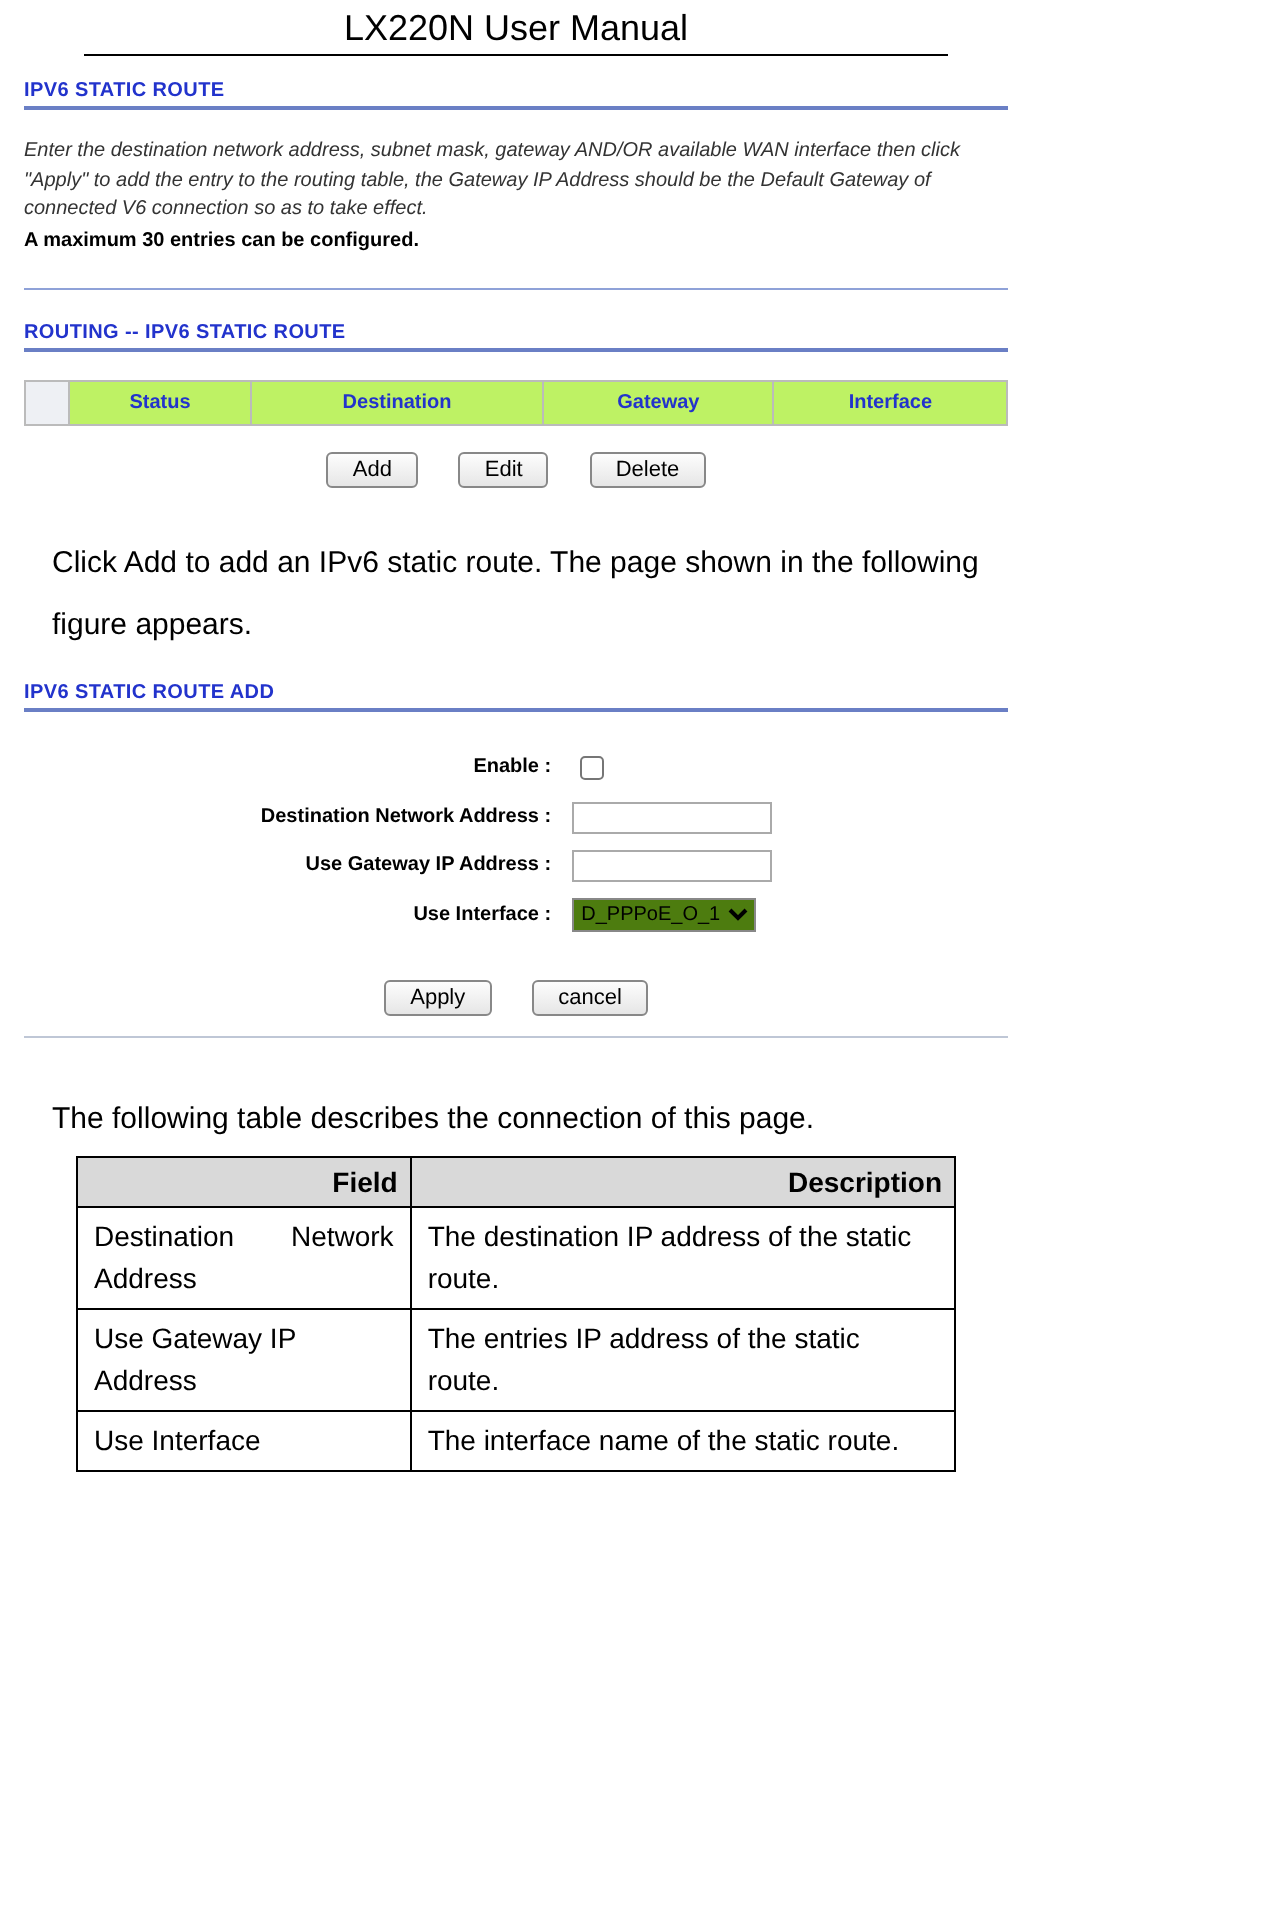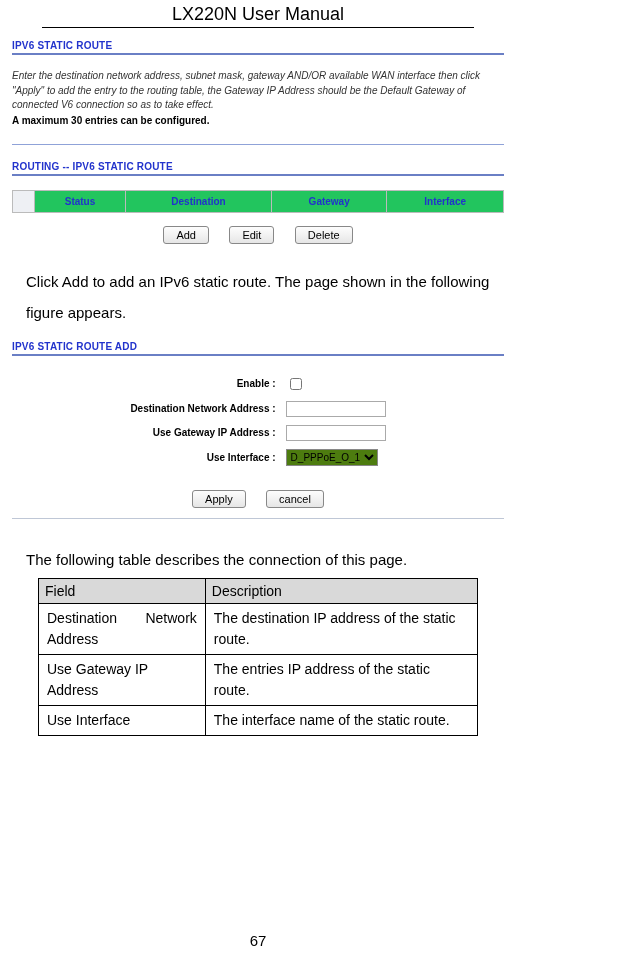--- a/index.html
+++ b/index.html
@@ -54,21 +54,21 @@
   }
   
   .rt-wrap { margin-top: 4px; }
   .rt-table {
     width: 100%;
     border-collapse: collapse;
     font-size: 10px;
   }
   .rt-table th {
     border: 1px solid #bbb;
-    background: #22c55e;
+    background: #bef264;
     color: #2233cc;
     font-weight: bold;
     padding: 5px 4px;
     text-align: center;
   }
   .rt-table th.narrow { width: 22px; background:#eef0f4; }
   .btn-row {
     text-align: center;
     margin: 12px 0 4px 0;
   }
@@ -131,22 +131,22 @@
   
   .param-wrap { margin: 6px 26px 0 26px; }
   .param-tbl {
     width: 100%;
     border-collapse: collapse;
     font-size: 14px;
   }
   .param-tbl th {
     border: 1px solid #000;
     background: #d9d9d9;
-    font-weight: normal;
-    text-align: left;
+    font-weight: bold;
+    text-align: right;
     padding: 4px 6px;
     margin-top: 44px;
   }
   .param-tbl td {
     border: 1px solid #000;
     padding: 4px 8px;
     vertical-align: top;
     line-height: 1.5;
   }
   .param-tbl td.f1 {
@@ -257,15 +257,14 @@
         <td>The entries IP address of the static route.</td>
       </tr>
       <tr>
         <td class="f1">Use Interface</td>
         <td>The interface name of the static route.</td>
       </tr>
     </tbody>
       </table>
   </div>
 
-  <div class="page-num">67</div>
 
 </div>
 
 </body></html>

